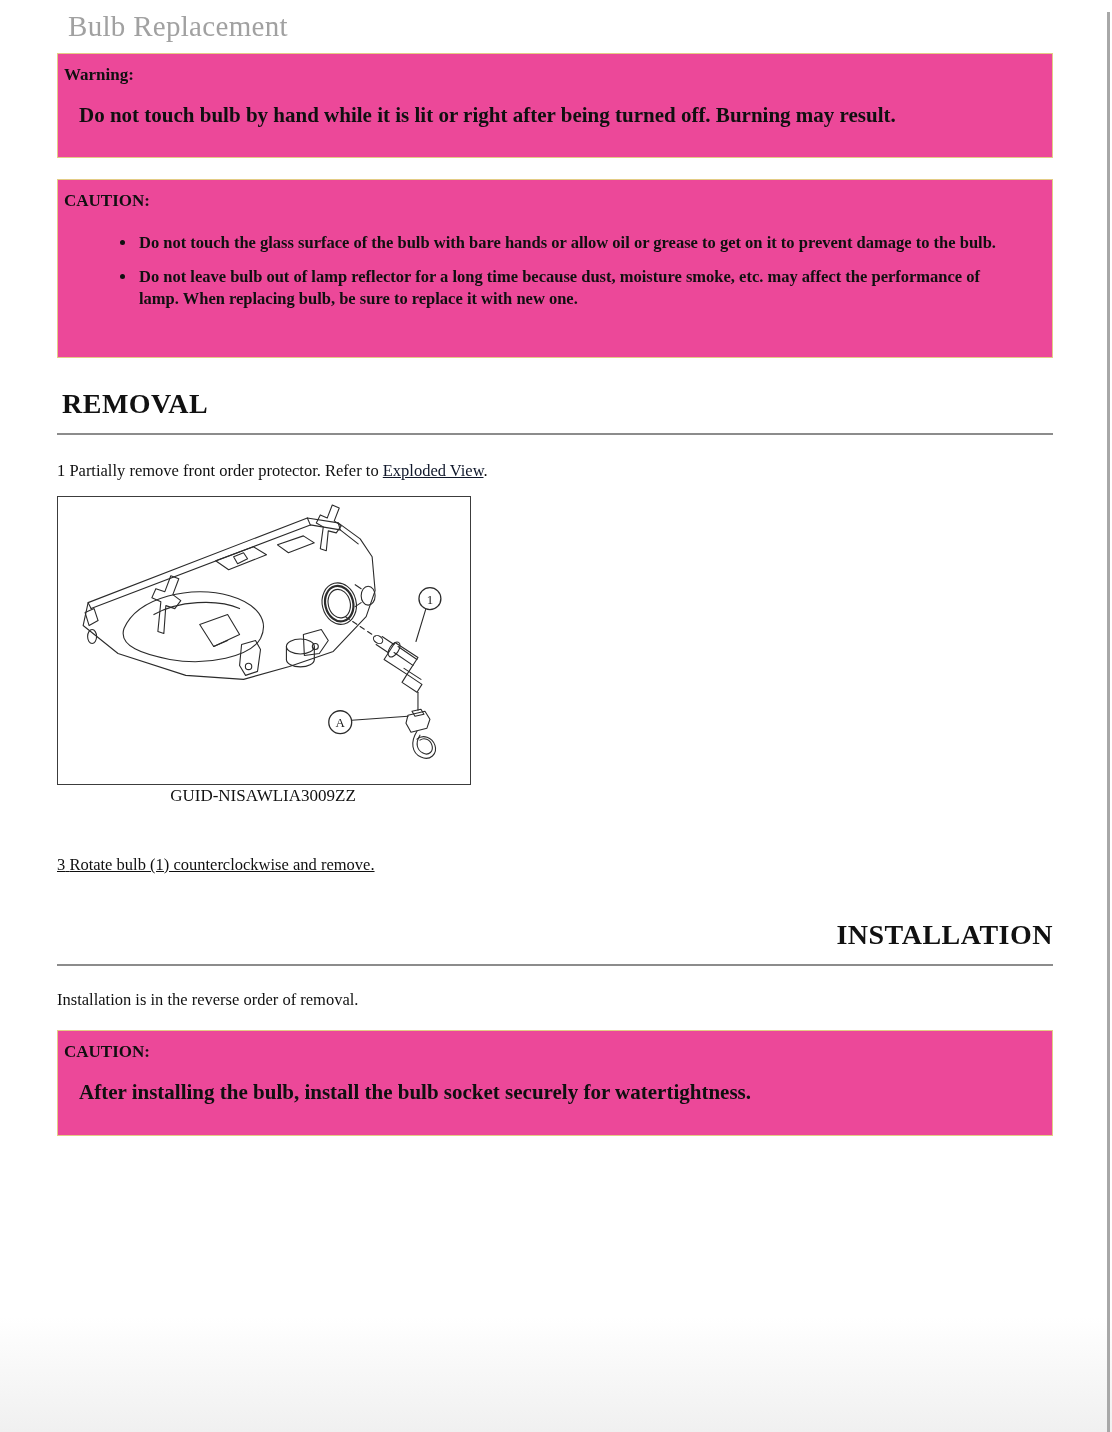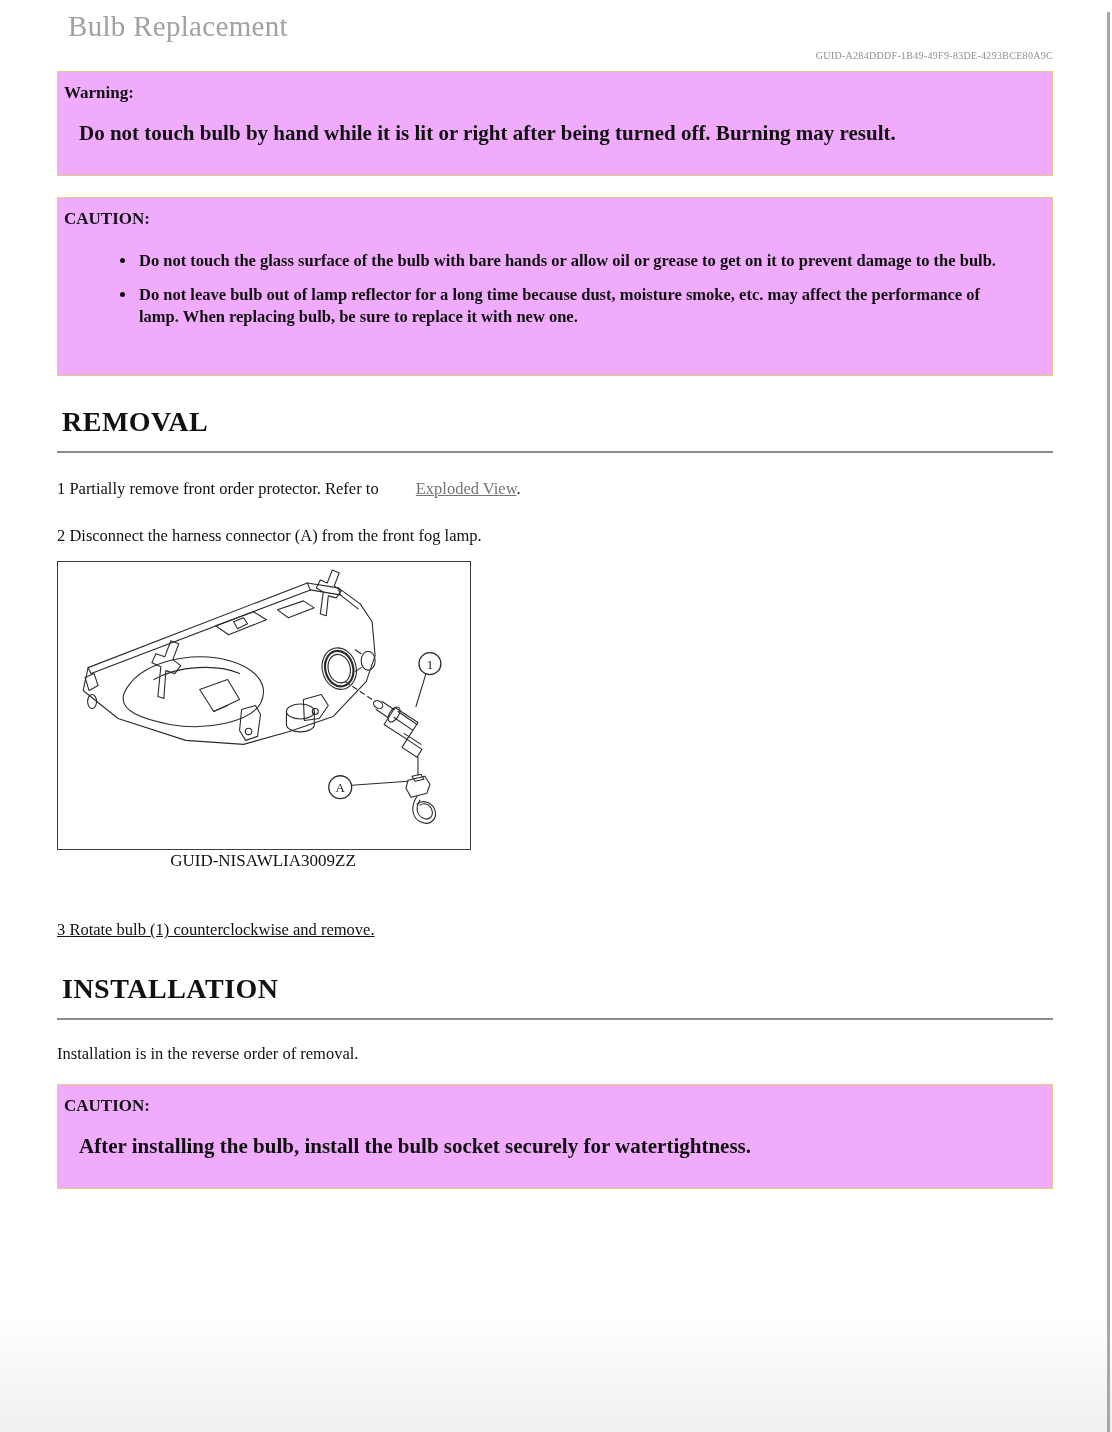--- a/index.html
+++ b/index.html
@@ -18,21 +18,21 @@
     font-size:29px; font-weight:normal; color:#a1a1a1;
     margin:4px 0 0 11px; letter-spacing:0.3px;
   }
   .guid-line {
     text-align:right; font-size:10px; color:#8f8f8f;
     margin-top:7px; letter-spacing:0.3px;
   }
 
   .note-box {
     border:1px solid #e3cc85;
-    background:#f0abfc;
+    background:#ec4899;
     margin-top:10px;
     padding:11px 12px 28px 6px;
   }
   .note-label { font-size:17px; font-weight:bold; margin:0; }
   .note-text  { font-size:21px; font-weight:bold; margin:17px 0 0 15px; line-height:1.3; }
 
   .caution-list {
     margin:21px 40px 0 0; padding:0 0 0 73px;
     list-style:disc;
   }
@@ -47,21 +47,21 @@
     margin:30px 0 0 5px; letter-spacing:0.5px;
   }
   .section-rule {
     border:none; border-top:2px solid #8c8c8c;
     margin:13px 0 0 0;
   }
 
   .step { font-size:16.5px; margin:25px 0 0 0; line-height:1.3; }
   .step-removal-2 { margin-top:26px; }
   .step-removal-3 { margin-top:48px;text-decoration:underline; }
-  .doc-link { color:#737373; text-decoration:underline; cursor:pointer;margin-left:33px; }
+  .doc-link { color:#0f172a; text-decoration:underline; cursor:pointer; }
 
   .figure-box {
     margin-top:15px;
     width:414px; height:289px;
     border:1px solid #3c3c3c;
     background:#ffffff;
   }
   .figure-box svg { display:block; width:100%; height:100%; }
   .figure-caption {
     width:415px; text-align:center; padding-right:3px;
@@ -85,41 +85,39 @@
     font-family:"Liberation Serif","DejaVu Serif",serif;
     font-size:13px; fill:#161616;
   }
 </style>
 </head>
 <body>
 
 <div class="page">
 
   <h1 class="doc-title">Bulb Replacement</h1>
-  <div class="guid-line">GUID-A284DDDF-1B49-49F9-83DE-4293BCE80A9C</div>
 
   <div class="note-box">
     <p class="note-label">Warning:</p>
     <p class="note-text">Do not touch bulb by hand while it is lit or right after being turned off. Burning may result.</p>
   </div>
 
   <div class="note-box" style="margin-top:21px;">
     <p class="note-label">CAUTION:</p>
     <ul class="caution-list">
       <li>Do not touch the glass surface of the bulb with bare hands or allow oil or grease to get on it to prevent damage to the bulb.</li>
       <li>Do not leave bulb out of lamp reflector for a long time because dust, moisture smoke, etc. may affect the performance of lamp. When replacing bulb, be sure to replace it with new one.</li>
     </ul>
   </div>
 
   <h2 class="section-heading">REMOVAL</h2>
   <hr class="section-rule">
 
   <div class="step"><span>1</span> <span>Partially remove front order protector. Refer to</span> <a class="doc-link">Exploded View</a><span>.</span></div>
 
-  <div class="step step-removal-2"><span>2</span> <span>Disconnect the harness connector (A) from the front fog lamp.</span></div>
 
   <div class="figure-box">
     <svg viewBox="0 0 413 288">
       <g stroke="#2b2b2b" fill="none" stroke-width="1.1" stroke-linejoin="round" stroke-linecap="round">
 
         <path d="M30,106 L250,21 L281,26 L303,42 L315,60 L318,94 L309,120 L276,155 L232,170 L186,183 L128,179 L60,157 L25,129 Z"></path>
 
         <path d="M33,112 L253,28 L283,33 L301,47"></path>
         <path d="M30,106 L33,112 M250,21 L253,28 M281,26 L283,33"></path>
 
@@ -181,21 +179,21 @@
         <circle cx="283" cy="226" r="11.5" fill="#ffffff" stroke-width="1.3"></circle>
       </g>
       <text x="373" y="107" text-anchor="middle">1</text>
       <text x="283" y="231" text-anchor="middle">A</text>
     </svg>
   </div>
   <div class="figure-caption">GUID-NISAWLIA3009ZZ</div>
 
   <div class="step step-removal-3"><span>3</span> <span>Rotate bulb (1) counterclockwise and remove.</span></div>
 
-  <h2 class="section-heading" style="margin-top:32px;">INSTALLATION</h2>
+  <h2 class="section-heading" style="margin-top:44px;text-align:right;">INSTALLATION</h2>
   <hr class="section-rule">
 
   <p class="install-para">Installation is in the reverse order of removal.</p>
 
   <div class="note-box install-caution">
     <p class="note-label">CAUTION:</p>
     <p class="note-text">After installing the bulb, install the bulb socket securely for watertightness.</p>
   </div>
 
 </div>

